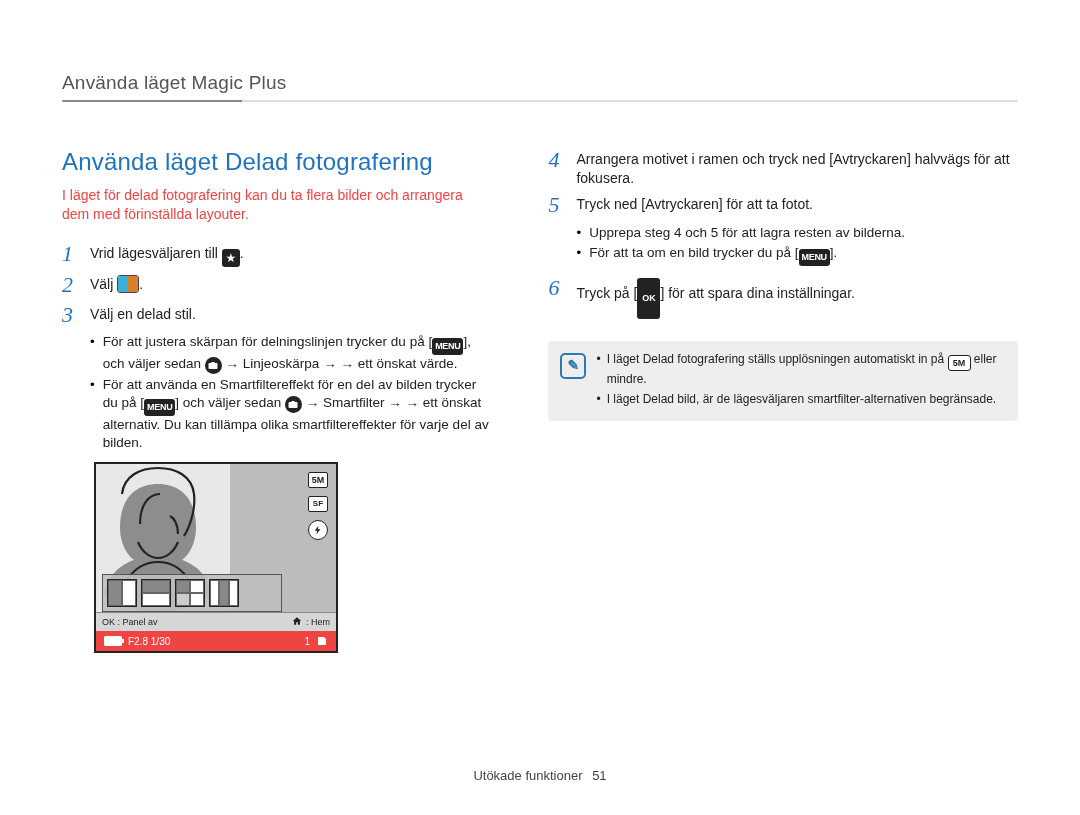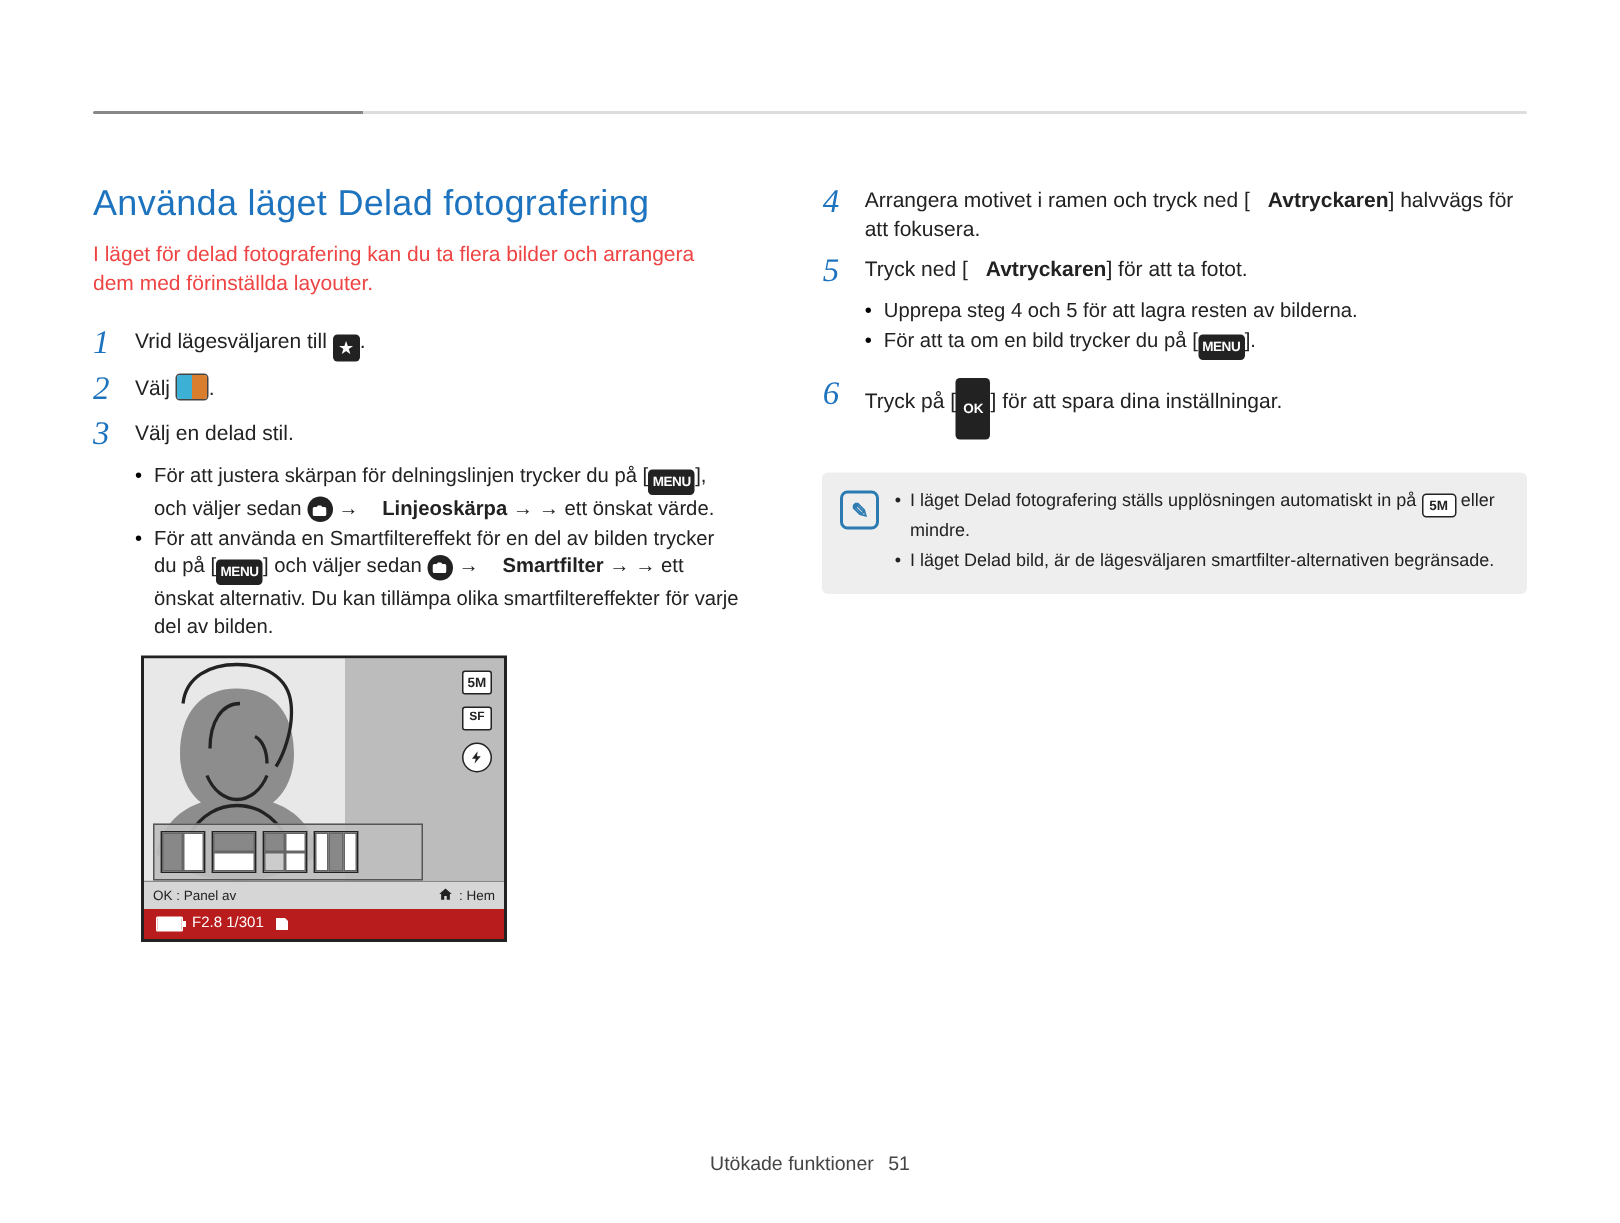--- a/index.html
+++ b/index.html
@@ -121,21 +121,21 @@
   }
   .mode-dial-icon span { color: #fff; font-size: 12px; }
   .split-icon-outer {
     display: inline-flex; align-items: center; justify-content: center;
     width: 20px; height: 16px; border-radius: 3px; border: 1.5px solid #444;
     vertical-align: -3px; overflow: hidden;
   }
   .split-icon-outer .half { width: 50%; height: 100%; }
   .split-icon-outer .half.a { background: #3db0d6; }
   .split-icon-outer .half.b { background: #d97d2e; }
-  .bold { font-weight: bold; margin-left: 12px; }
+  .bold { font-weight: normal; }
   
   .info {
     display: flex;
     background: #eee;
     border-radius: 4px;
     padding: 10px 12px;
     margin-top: 22px;
     font-size: 12px;
     color: #222;
   }
@@ -230,26 +230,26 @@
     border-top: 1px solid #888;
     display: flex;
     align-items: center;
     font-size: 9px;
     color: #222;
     padding: 0 6px;
     justify-content: space-between;
   }
   .lcd-bottom {
     height: 20px;
-    background: #b91c1c;
+    background: #ef4444;
     color: #fff;
     font-size: 10px;
     display: flex;
     align-items: center;
-    justify-content: flex-start;
+    justify-content: space-between;
     padding: 0 8px;
   }
   .batt {
     display: inline-block;
     width: 16px; height: 8px;
     border: 1px solid #fff; border-radius: 1px;
     position: relative;
   }
   .batt::after {
     content: ""; position: absolute; right: -3px; top: 2px;
@@ -275,20 +275,21 @@
     font-size: 13px;
     color: #444;
   }
   .footer .pg { margin-left: 6px; }
 </style>
 </head>
 <body>
 
 <div class="page">
   <div class="breadcrumb">
+    <span>Använda läget Magic Plus</span>
     <div class="bc-underline"></div>
   </div>
 
   <div class="columns">
 
     <div class="col">
       <h2 class="section-title">Använda läget Delad fotografering</h2>
       <p class="intro">I läget för delad fotografering kan du ta flera bilder och arrangera dem med förinställda layouter.</p>
 
       <div class="step">

